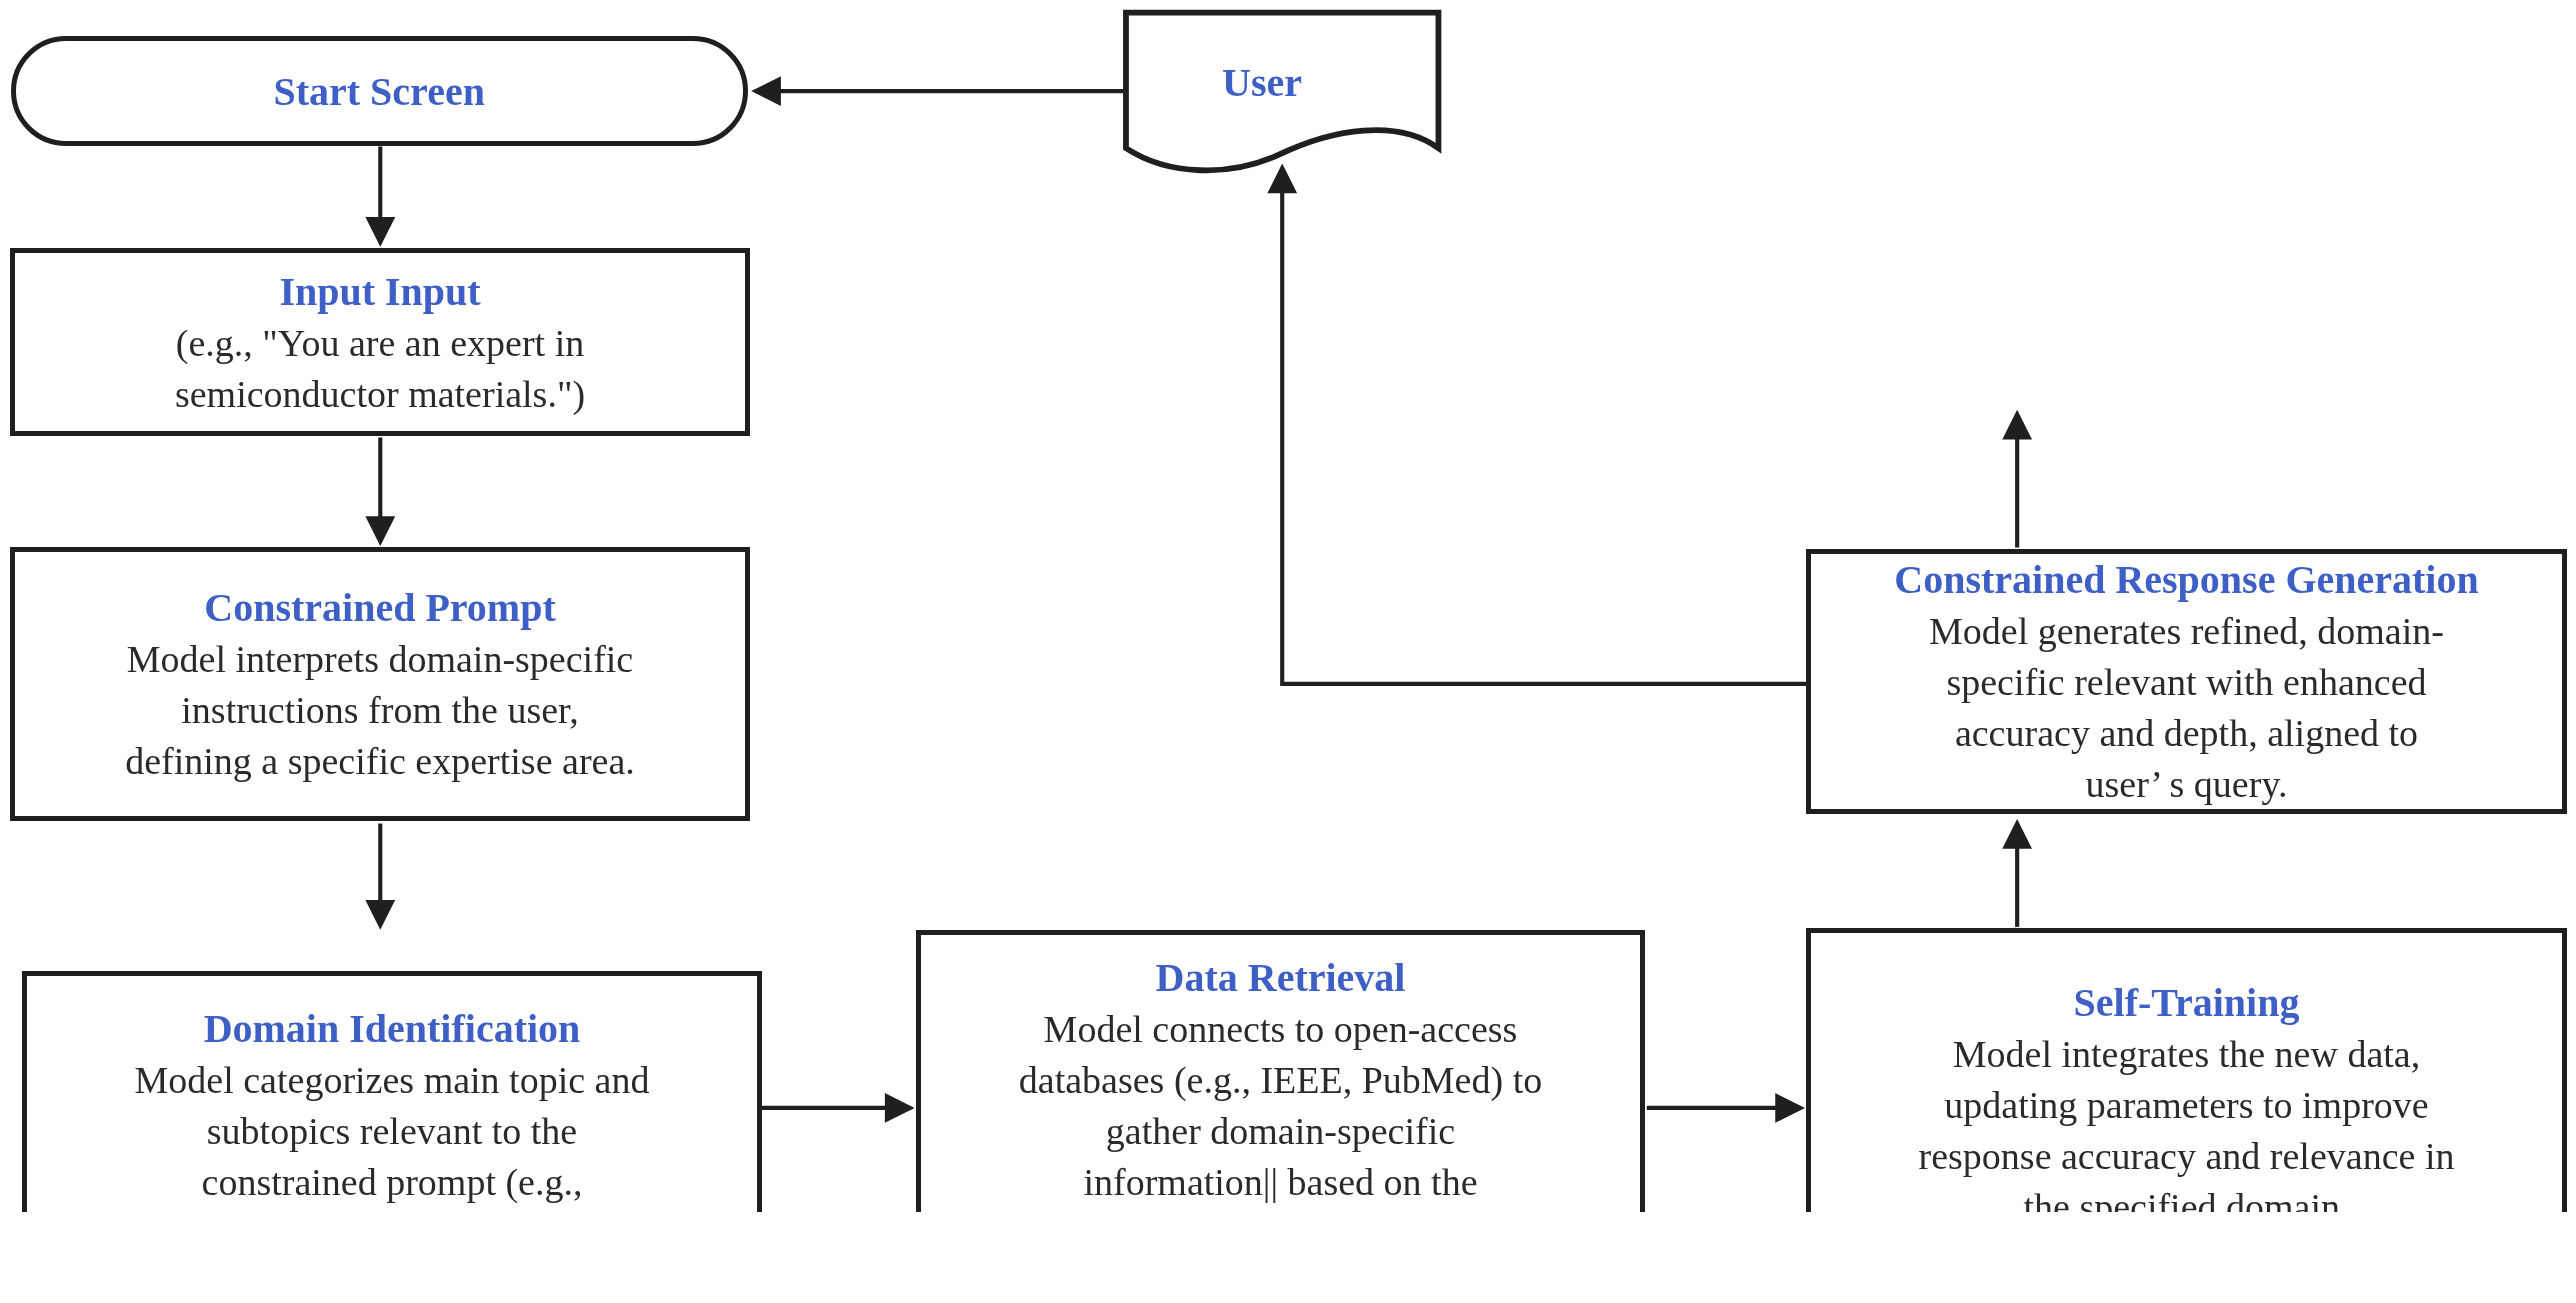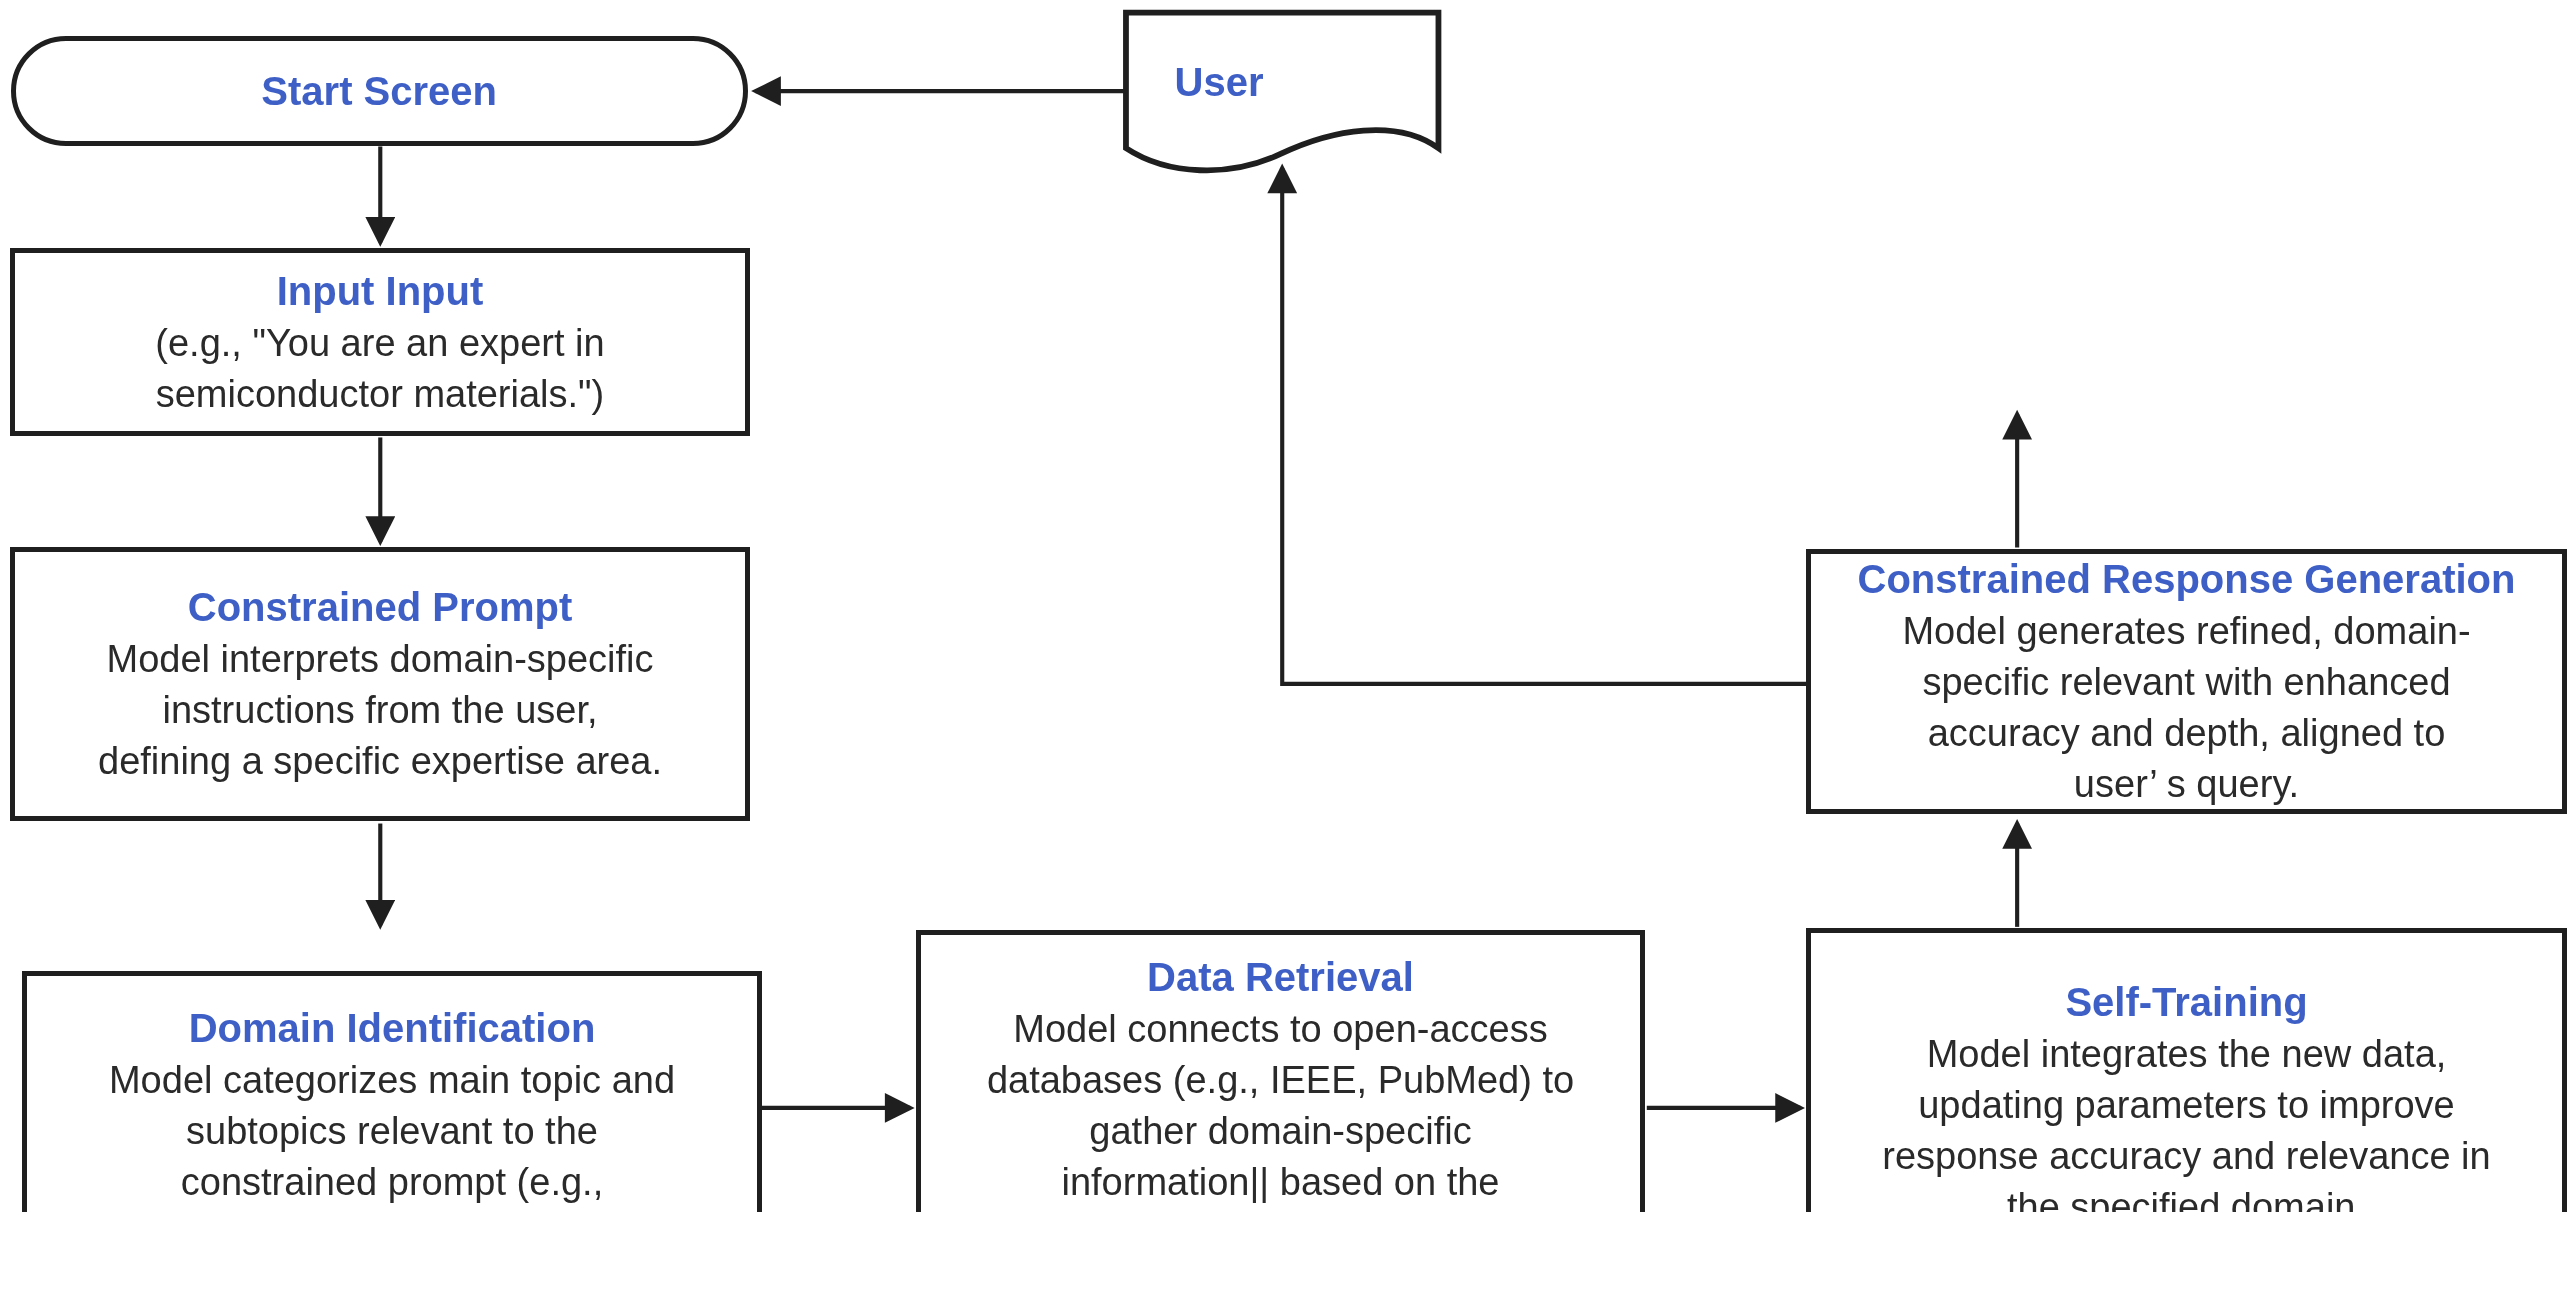--- a/index.html
+++ b/index.html
@@ -6,21 +6,21 @@
     --title-blue:#3e5fc5;
     --body-text:#2a2a2a;
     --line:#1f1f1f;
     --bg:#ffffff;
   }
   html,body{margin:0;padding:0;background:var(--bg);}
   .canvas{
     position:relative;
     width:2576px;height:1212px;
     background:var(--bg);
-    font-family:Liberation Sans, sans-serif;
+    font-family:Liberation Serif, serif;
     overflow:hidden;
   }
   .connector-layer{position:absolute;left:0;top:0;z-index:1;}
   .connector-layer .edge{stroke:var(--line);stroke-width:5;fill:none;}
   .connector-layer .shape{stroke:var(--line);stroke-width:7;fill:#ffffff;}
   .connector-layer .head{fill:var(--line);}
   .node{
     position:absolute;z-index:2;
     box-sizing:border-box;
     display:flex;flex-direction:column;
@@ -75,21 +75,21 @@
 
     <line class="edge" x1="2440" y1="662" x2="2440" y2="501" marker-end="url(#arrow)"></line>
 
     <path class="edge" d="M 2187 827 L 1551 827 L 1551 203" marker-end="url(#arrow)"></path>
   </svg>
 
   <div class="node stadium" style="left:10.7px;top:36px;width:737px;height:110px;">
     <div class="ntitle">Start Screen</div>
   </div>
 
-  <div class="node plain" style="left:1063px;top:16.5px;width:312px;height:131px;">
+  <div class="node plain" style="left:1106px;top:16.5px;width:312px;height:131px;">
     <div class="ntitle">User</div>
   </div>
 
   <div class="node" style="left:10px;top:248px;width:740px;height:188px;">
     <div class="ntitle">Input Input</div>
     <div class="nbody">(e.g., "You are an expert in
 semiconductor materials.")</div>
   </div>
 
   <div class="node" style="left:10px;top:547px;width:740px;height:274px;">

